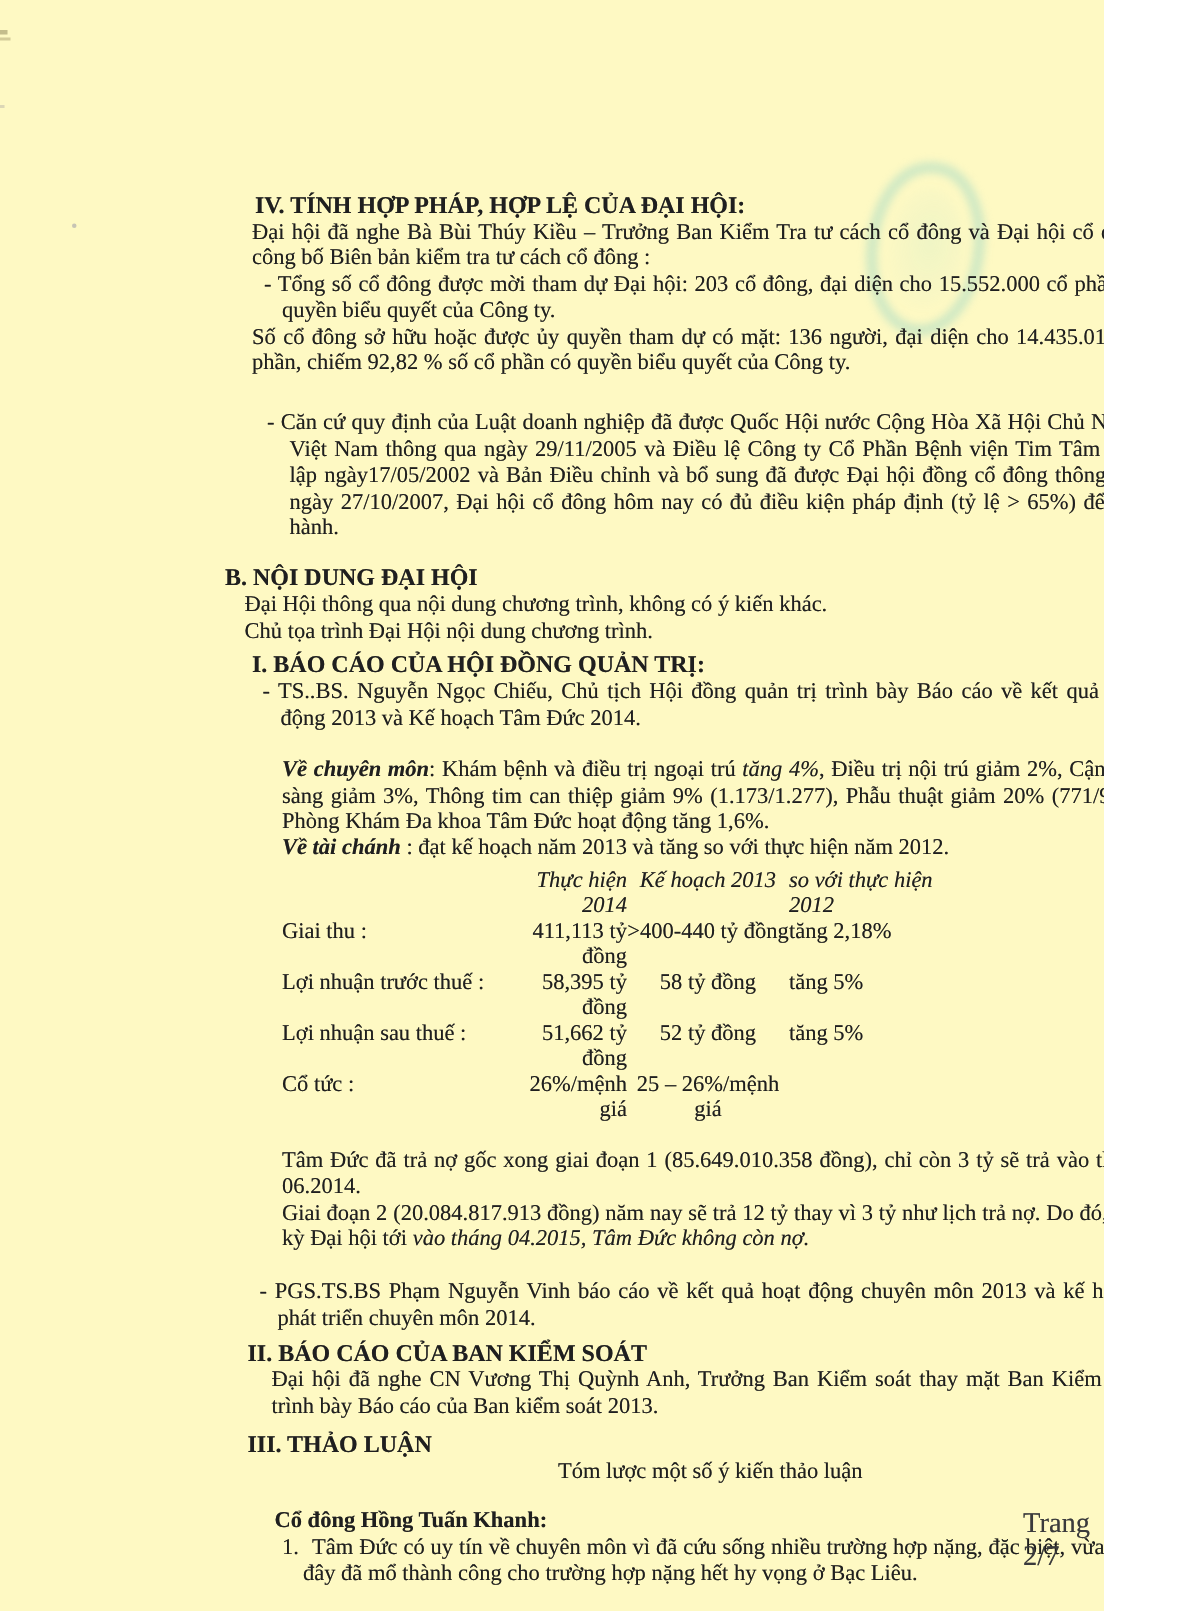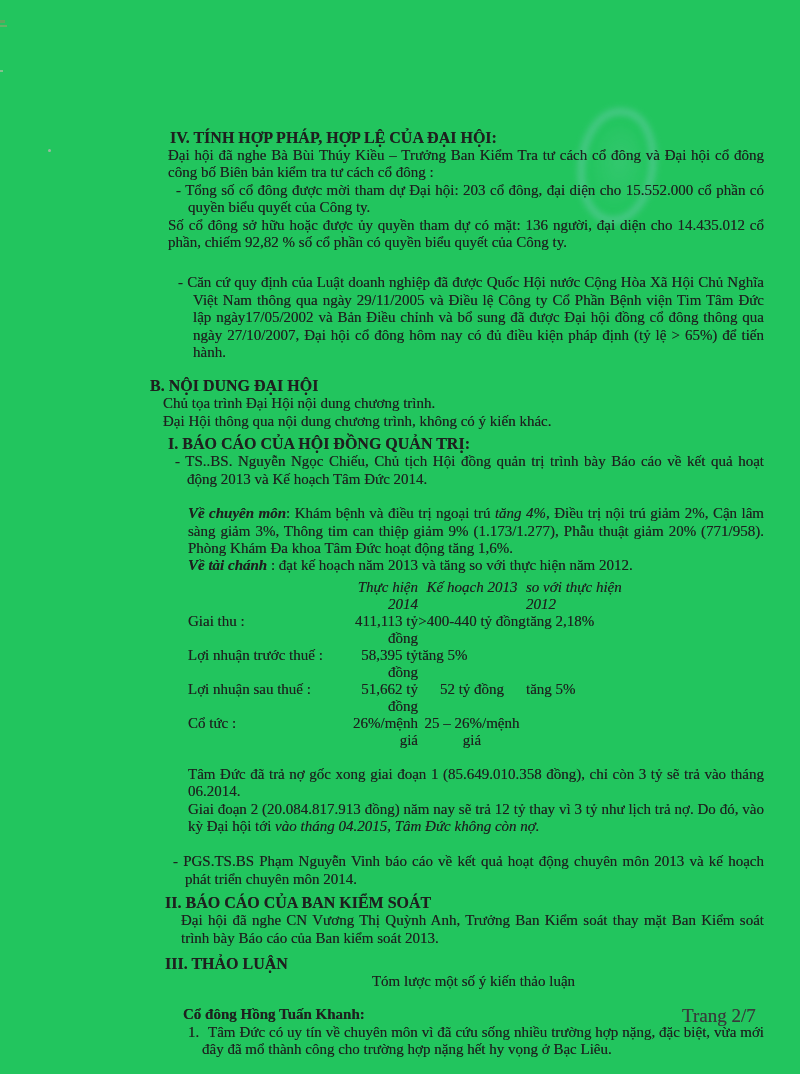--- a/index.html
+++ b/index.html
@@ -4,22 +4,22 @@
 <style>
   * { box-sizing: border-box; }
   html, body { margin: 0; padding: 0; }
   body {
     width: 800px; height: 1074px;
     background: #ffffff;
     font-family: "Liberation Serif", "DejaVu Serif", serif;
   }
   .page {
     position: relative;
-    width: 800px; height: 1074px;
-    background: #22c55e;
+    width: 736px; height: 1074px;
+    background: #fef9c3;
     color: #1f1f1f;
     overflow: hidden;
   }
   
   .artifact-a { position:absolute; left:0; top:20px; width:5px; height:3px; background:#938c5e; opacity:.55; }
   .artifact-b { position:absolute; left:0; top:25px; width:7px; height:2px; background:#a9a06f; opacity:.5; }
   .artifact-c { position:absolute; left:48px; top:149px; width:3px; height:3px; border-radius:50%; background:#b9b7b0; opacity:.8; }
   .artifact-d { position:absolute; left:0; top:70px; width:3px; height:2px; background:#c4c0ae; opacity:.6; }
   
   .stamp {
@@ -96,22 +96,22 @@
 
   <div class="content">
 
     <div class="h h-iv">IV. TÍNH HỢP PHÁP, HỢP LỆ CỦA ĐẠI HỘI:</div>
     <p>Đại hội đã nghe Bà Bùi Thúy Kiều – Trưởng Ban Kiểm Tra tư cách cổ đông và Đại hội cổ đông công bố Biên bản kiểm tra tư cách cổ đông :</p>
     <div class="li li-iv"><span>-</span> <span>Tổng số cổ đông được mời tham dự Đại hội: 203 cổ đông, đại diện cho 15.552.000 cổ phần có quyền biểu quyết của Công ty.</span></div>
     <p>Số cổ đông sở hữu hoặc được ủy quyền tham dự có mặt: 136 người, đại diện cho 14.435.012 cổ phần, chiếm 92,82 % số cổ phần có quyền biểu quyết của Công ty.</p>
     <div class="li li-cancu"><span>-</span> <span>Căn cứ quy định của Luật doanh nghiệp đã được Quốc Hội nước Cộng Hòa Xã Hội Chủ Nghĩa Việt Nam thông qua ngày 29/11/2005 và Điều lệ Công ty Cổ Phần Bệnh viện Tim Tâm Đức lập ngày17/05/2002 và Bản Điều chỉnh và bổ sung đã được Đại hội đồng cổ đông thông qua ngày 27/10/2007, Đại hội cổ đông hôm nay có đủ điều kiện pháp định (tỷ lệ &gt; 65%) để tiến hành.</span></div>
 
     <div class="h h-b">B. NỘI DUNG ĐẠI HỘI</div>
+    <p class="left b-body">Đại Hội thông qua nội dung chương trình, không có ý kiến khác.</p>
     <p class="left b-body">Chủ tọa trình Đại Hội nội dung chương trình.</p>
-    <p class="left b-body">Đại Hội thông qua nội dung chương trình, không có ý kiến khác.</p>
 
     <div class="h h-i">I. BÁO CÁO CỦA HỘI ĐỒNG QUẢN TRỊ:</div>
     <div class="li li-ts"><span>-</span> <span>TS..BS. Nguyễn Ngọc Chiếu, Chủ tịch Hội đồng quản trị trình bày Báo cáo về kết quả hoạt động 2013 và Kế hoạch Tâm Đức 2014.</span></div>
 
     <p class="cm-block"><span class="bi">Về chuyên môn</span><span>: </span><span>Khám bệnh và điều trị ngoại trú </span><span class="it">tăng 4%</span><span>, Điều trị nội trú giảm 2%, Cận lâm sàng giảm 3%, Thông tim can thiệp giảm 9% (1.173/1.277), Phẫu thuật giảm 20% (771/958). Phòng Khám Đa khoa Tâm Đức hoạt động tăng 1,6%.</span></p>
     <p class="cm-block" style="margin-top:0; "><span class="bi">Về tài chánh</span><span> : đạt kế hoạch năm 2013 và tăng so với thực hiện năm 2012.</span></p>
 
     <div class="ftable">
       <div class="frow fhead">
         <div class="fc0"></div>
@@ -121,20 +121,21 @@
       </div>
       <div class="frow">
         <div class="fc0">Giai thu :</div>
         <div class="fc1">411,113 tỷ đồng</div>
         <div class="fc2">&gt;400-440 tỷ đồng</div>
         <div class="fc3">tăng 2,18%</div>
       </div>
       <div class="frow">
         <div class="fc0">Lợi nhuận trước thuế :</div>
         <div class="fc1">58,395 tỷ đồng</div>
+        <div class="fc2">58 tỷ đồng</div>
         <div class="fc3">tăng 5%</div>
       </div>
       <div class="frow">
         <div class="fc0">Lợi nhuận sau thuế :</div>
         <div class="fc1">51,662 tỷ đồng</div>
         <div class="fc2">52 tỷ đồng</div>
         <div class="fc3">tăng 5%</div>
       </div>
       <div class="frow frow-italic">
         <div class="fc0">Cổ tức :</div>

